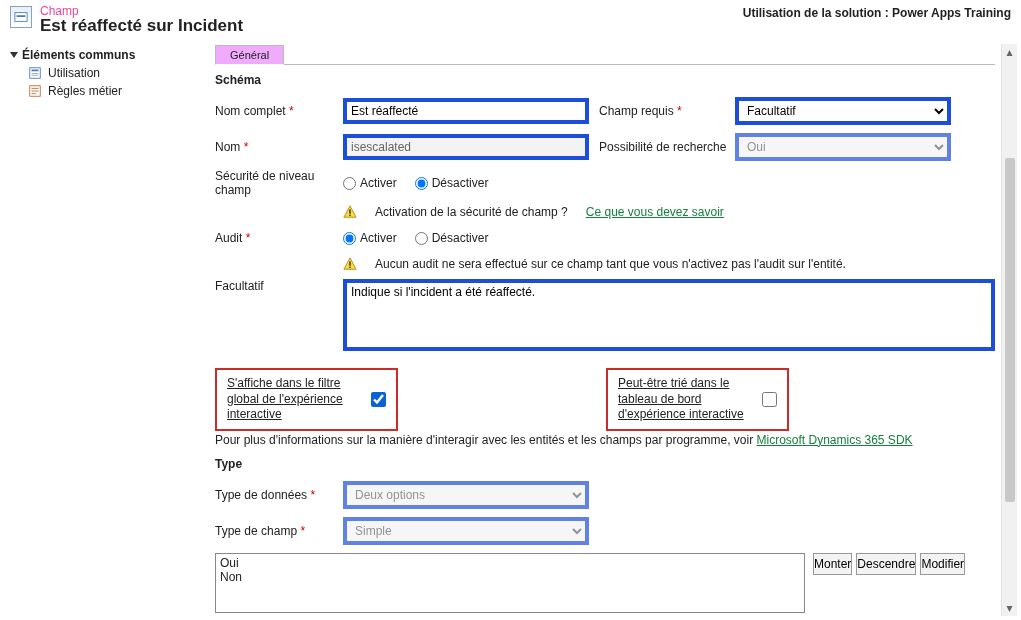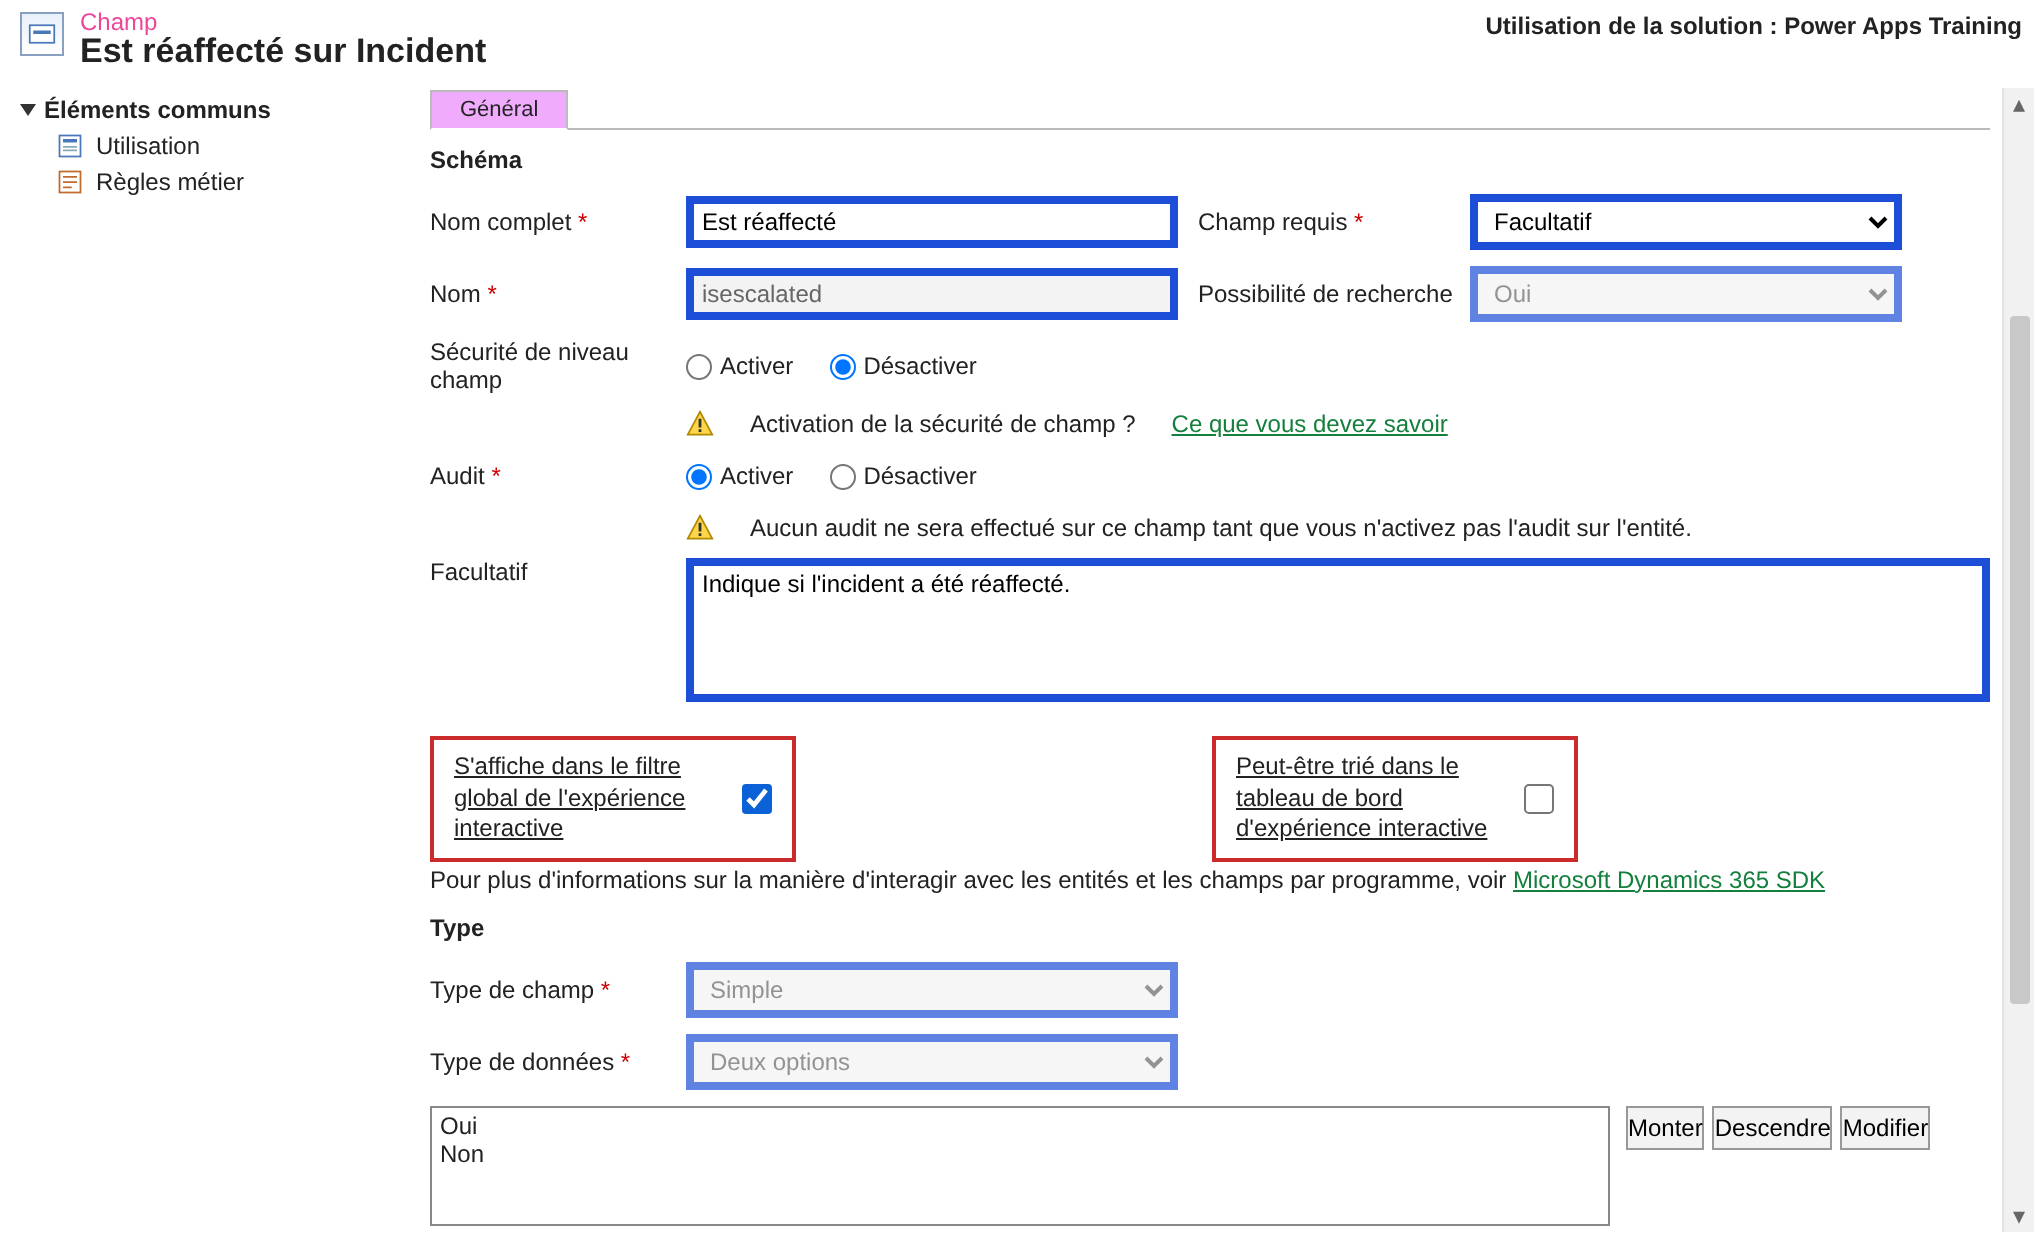--- a/index.html
+++ b/index.html
@@ -293,37 +293,37 @@
         </div>
       </div>
 
       <div class="sdkline">
         <span>Pour plus d'informations sur la manière d'interagir avec les entités et les champs par programme, voir </span><a class="link">Microsoft Dynamics 365 SDK</a>
       </div>
 
       <div class="section-title">Type</div>
 
       <div class="row">
+        <div class="lbl"><span>Type de données</span> <span class="req">*</span></div>
+        <div class="field-col1">
+          <select disabled="" style="width:100%">
+            <option>Deux options</option>
+          </select>
+        </div>
+      </div>
+
+      <div class="row">
         <div class="lbl"><span>Type de champ</span> <span class="req">*</span></div>
         <div class="field-col1">
           <select disabled="" style="width:100%">
             <option>Simple</option>
           </select>
         </div>
       </div>
 
-      <div class="row">
-        <div class="lbl"><span>Type de données</span> <span class="req">*</span></div>
-        <div class="field-col1">
-          <select disabled="" style="width:100%">
-            <option>Deux options</option>
-          </select>
-        </div>
-      </div>
-
       <div class="type-row">
         <div class="type-list">
           <div>Oui</div>
           <div>Non</div>
         </div>
         <div class="type-btns">
           <button>Monter</button>
           <button>Descendre</button>
           <button>Modifier</button>
         </div>

